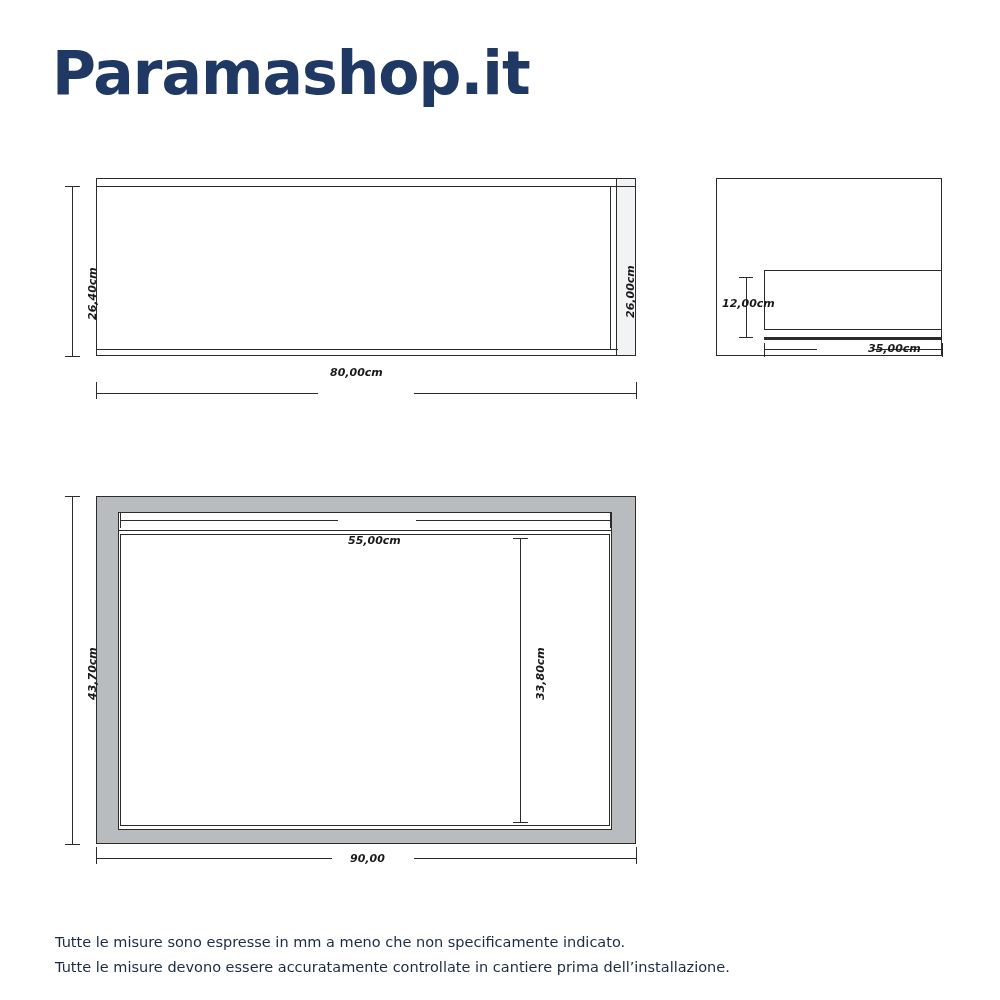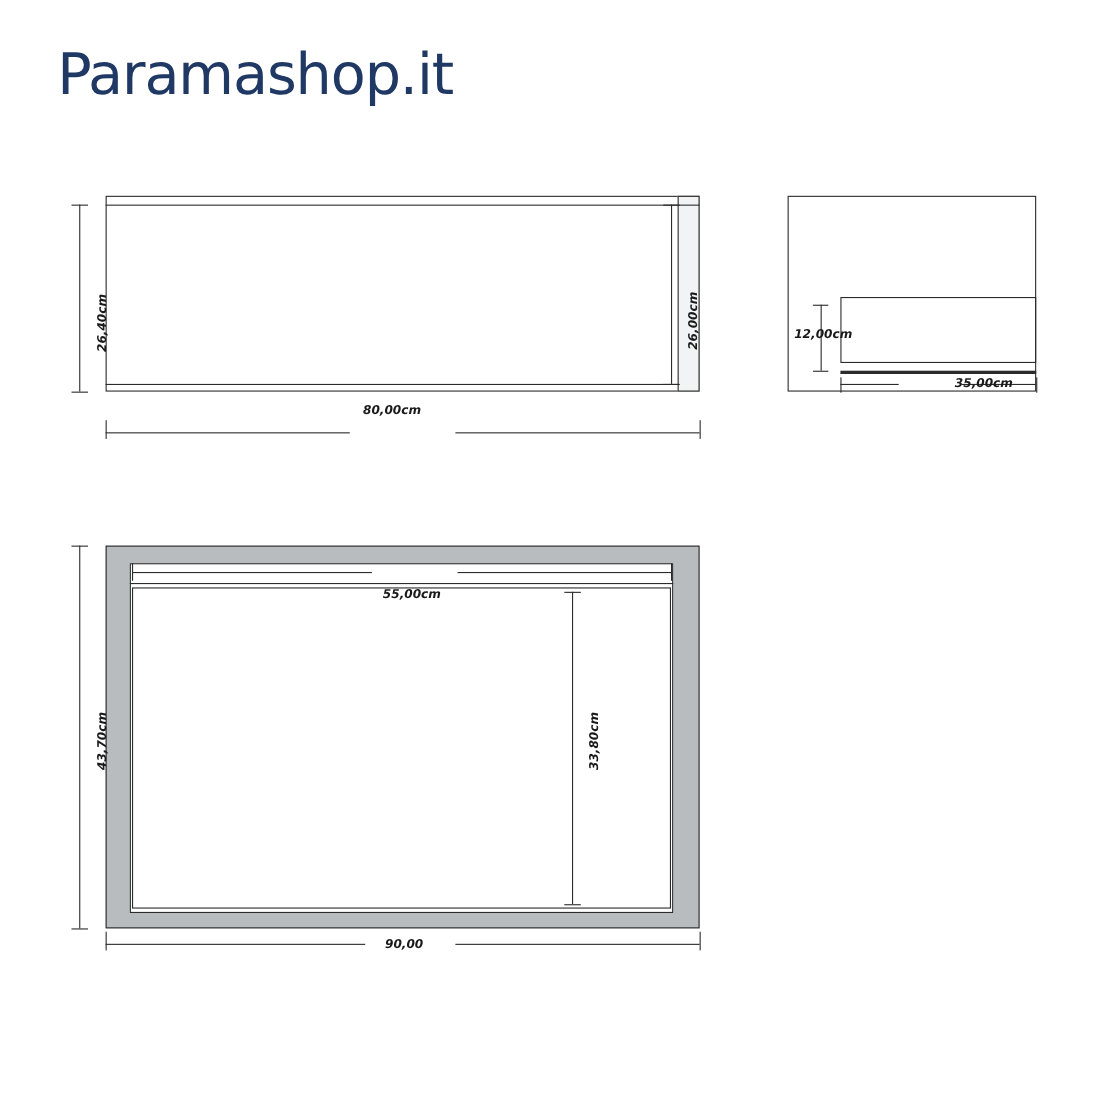--- a/index.html
+++ b/index.html
@@ -18,22 +18,22 @@
     position: absolute;
     inset: 0;
     background: #ffffff;
   }
 
   
   .brand {
     position: absolute;
     left: 52px;
     top: 38px;
-    font-size: 52px;
-    font-weight: normal;
+    font-size: 60px;
+    font-weight: bold;
     color: #1f3864;
     letter-spacing: -1px;
     font-family: "DejaVu Sans", sans-serif;
   }
 
   
   .line {
     position: absolute;
     background: #2b2b2b;
   }
@@ -158,14 +158,18 @@
     <div class="line hline" style="left:513px; top:822px; width:15px;"></div>
     <div class="dimtxt vert" style="left:534px; top:700px;">33,80cm</div>
 
     <div class="line vline" style="left:96px; top:847px; height:17px;"></div>
     <div class="line vline" style="left:636px; top:847px; height:17px;"></div>
     <div class="line hline" style="left:96px; top:858px; width:236px;"></div>
     <div class="line hline" style="left:414px; top:858px; width:222px;"></div>
     <div class="dimtxt" style="left:350px; top:852px;">90,00</div>
   </div>
 
+  <div class="footer">
+    <div>Tutte le misure sono espresse in mm a meno che non specificamente indicato.</div>
+    <div>Tutte le misure devono essere accuratamente controllate in cantiere prima dell’installazione.</div>
+  </div>
 
 </div>
 
 </body></html>

